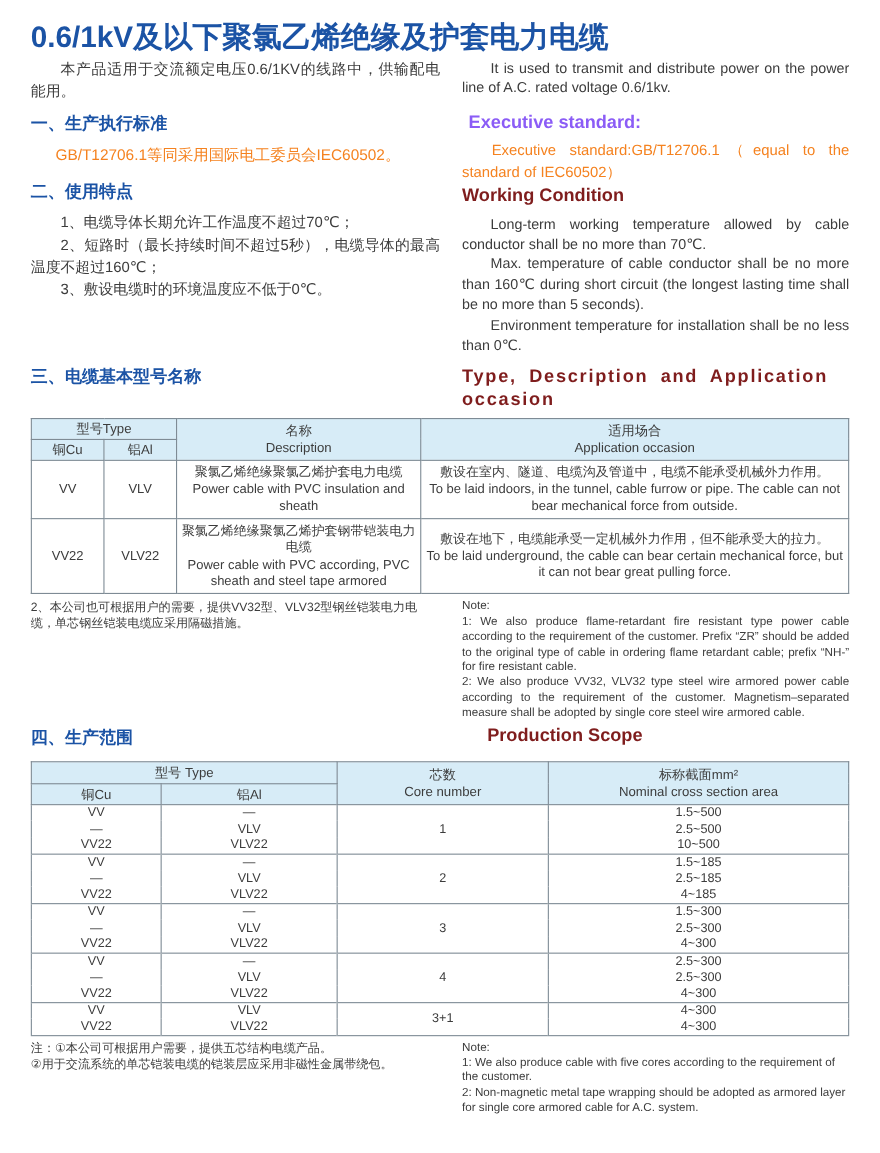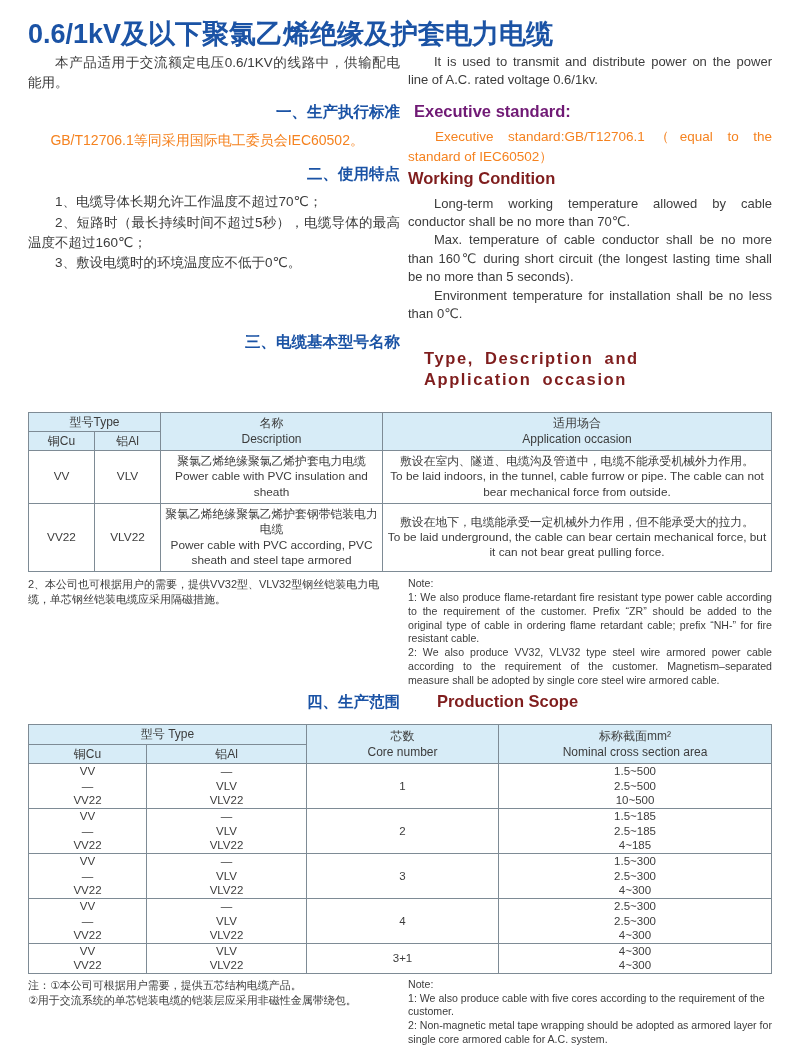--- a/index.html
+++ b/index.html
@@ -7,28 +7,28 @@
   body {
     width:800px; height:1048px; overflow:hidden;
     background:#ffffff; color:#3c3c3c;
     font-family:"Liberation Sans","DejaVu Sans",sans-serif;
   }
   .page { padding:18px 28px 0 28px; }
 
   
   .title-cn { margin:0 0 2px 0; font-size:27px; line-height:1.22; font-weight:bold; color:#1b53a5; }
   .title-en { margin:0 0 14px 0; font-size:22.5px; line-height:1.2; font-weight:bold; color:#1b53a5; }
-  .h-blue   { margin:0 0 7px 0; font-size:15.5px; font-weight:bold; color:#1b53a5;text-align:right; }
+  .h-blue   { margin:0 0 7px 0; font-size:15.5px; font-weight:bold; color:#1b53a5; }
   .h-blue-lg{ margin:0 0 7px 0; font-size:16.5px; font-weight:bold; color:#7f1d1d; }
-  .h-orange { margin:0 0 6px 0; font-size:16.5px; font-weight:bold; color:#701a75; padding-left:6px; }
-  .spaced   { letter-spacing:1.6px; word-spacing:5px; line-height:1.3; margin:16px; }
+  .h-orange { margin:0 0 6px 0; font-size:16.5px; font-weight:bold; color:#8b5cf6; padding-left:6px; }
+  .spaced   { letter-spacing:1.6px; word-spacing:5px; line-height:1.3; margin:0; }
   .center-offset { text-align:center; padding-right:165px; margin:0; }
 
   
-  .two-col { display:grid; grid-template-columns:372px 1fr; column-gap:8px; }
+  .two-col { display:grid; grid-template-columns:372px 1fr; column-gap:20px; }
 
   p { margin:0; }
   .indent  { text-indent:2em; }
   .indent1 { text-indent:1.6em; }
   .just    { text-align:justify; }
   .body-cn { font-size:13.5px; line-height:1.5; }
   .body-en { font-size:13px;   line-height:1.42; }
   .orange  { color:#f5821f; }
   .orange-line { font-size:14px; line-height:1.5; margin-bottom:13px; }
   .exec-body   { font-size:13.5px; line-height:1.45; margin-bottom:2px; }

